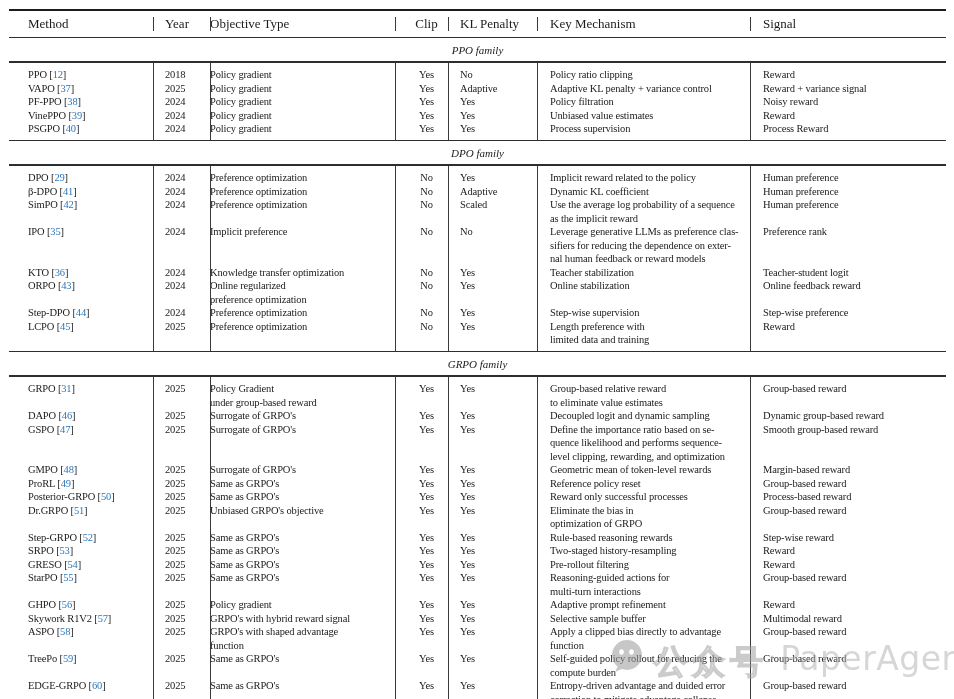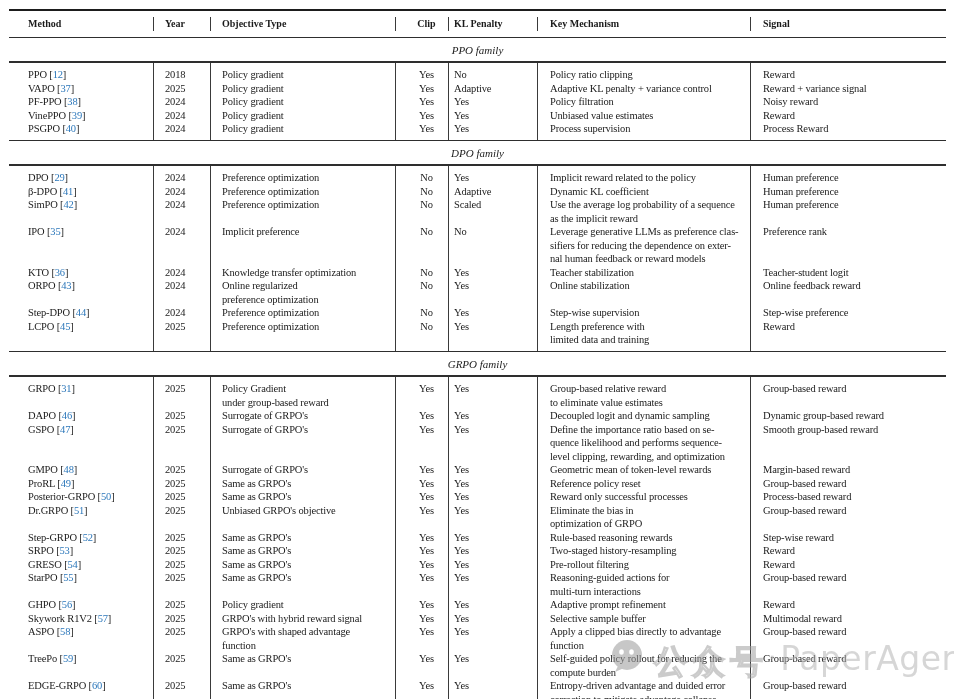--- a/index.html
+++ b/index.html
@@ -13,28 +13,28 @@
   .rule{height:1.5px;background:#2e2e2e;}
   .rule.thick{height:2.2px;background:#1d1d1d;}
   
   .grid-row{
     display:grid;
     grid-template-columns:144px 57px 185px 53px 89px 213px 1fr;
   }
   .grid-row > div{white-space:pre;overflow:visible;}
   .grid-row > div:nth-child(1){padding-left:19px;}
   .grid-row > div:nth-child(2){padding-left:12px;}
-  .grid-row > div:nth-child(3){padding-left:12px;}
+  .grid-row > div:nth-child(3){padding-left:0;}
   .grid-row > div:nth-child(4){padding-left:10px;text-align:center;}
-  .grid-row > div:nth-child(5){padding-left:6px;}
+  .grid-row > div:nth-child(5){padding-left:12px;}
   .grid-row > div:nth-child(6){padding-left:13px;white-space:pre-line;}
   .grid-row > div:nth-child(7){padding-left:13px;}
   .header{
     position:relative;height:25.5px;align-items:center;
-    font-weight:bold;font-size:10px;letter-spacing:0;
+    font-weight:normal;font-size:13px;letter-spacing:0;
   }
   .header > div{line-height:25.5px;}
   .band{
     height:23px;display:flex;align-items:center;justify-content:center;
     font-style:italic;font-size:11px;color:#222;
   }
   .section-body{position:relative;padding:5.5px 0 4px 0;}
   .section-body .grid-row > div{
     font-size:10.5px;line-height:13.5px;letter-spacing:-0.15px;
     white-space:pre-line;

